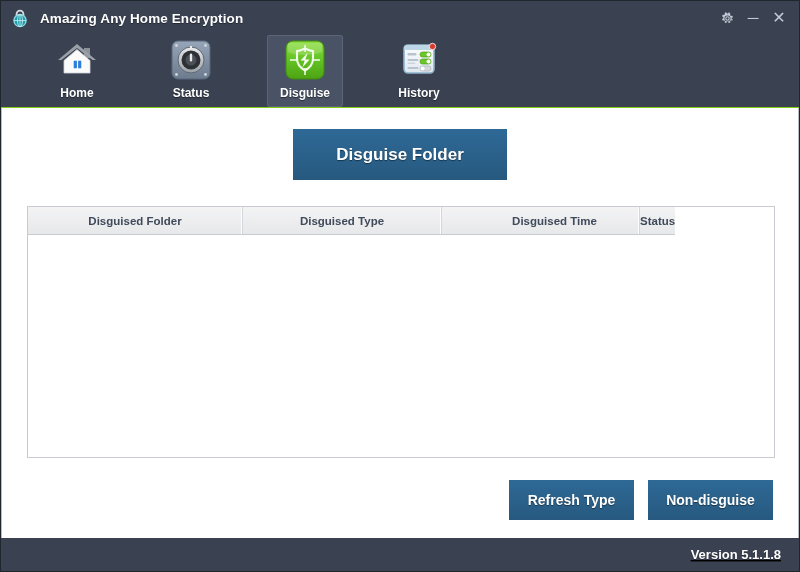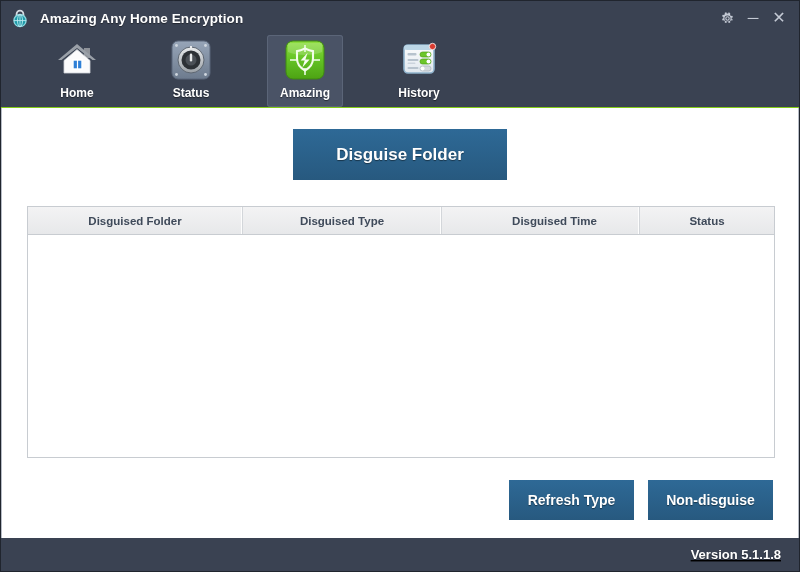--- a/index.html
+++ b/index.html
@@ -117,21 +117,21 @@
     width: 214px; height: 51px;
     font-size: 17px;
   }
 
   .table {
     position: absolute;
     left: 25px; top: 98px;
     width: 748px; height: 252px;
     border: 1px solid #c8ccd1;
     background: #ffffff;
-    display: flex; flex-direction: column; gap: 8px;
+    display: flex; flex-direction: row; gap: 8px;
   }
   .thead {
     height: 28px; flex: 0 0 28px;
     display: flex;
     background-image: linear-gradient(to bottom, #f3f3f4 0%, #e7e8ea 100%);
     border-bottom: 1px solid #c8ccd1;
   }
   .th {
     display: flex; align-items: center; justify-content: center;
     font-size: 11.5px;
@@ -265,21 +265,21 @@
           <g stroke="#eafbe0" stroke-width="1.7" opacity="0.95">
             <line x1="22" y1="7" x2="22" y2="14"></line>
             <line x1="22" y1="30" x2="22" y2="37"></line>
             <line x1="7" y1="22" x2="14" y2="22"></line>
             <line x1="30" y1="22" x2="37" y2="22"></line>
           </g>
           <path d="M22 10.5 c4.5 2.2 8 2.6 8 2.6 v7.5 c0 6.2 -4.6 10.1 -8 11.9 c-3.4 -1.8 -8 -5.7 -8 -11.9 v-7.5 c0 0 3.5 -0.4 8 -2.6 z" fill="none" stroke="#f3fdea" stroke-width="2.1"></path>
           <path d="M24.6 14.8 L17.6 22.6 h4.1 l-2.3 7 l7.2 -8.2 h-4.2 z" fill="#f7fdf1"></path>
         </svg>
       </div>
-      <div class="nav-label">Amazing</div>
+      <div class="nav-label">Disguise</div>
     </div>
 
     <div class="nav-item">
       <div class="nav-icon">
         <svg width="44" height="44" viewBox="0 0 44 44">
           <defs>
             <linearGradient id="winbg" x1="0" y1="0" x2="0" y2="1">
               <stop offset="0" stop-color="#fdfdfe"></stop>
                 <stop offset="1" stop-color="#dfe7ee"></stop>
             </linearGradient>

